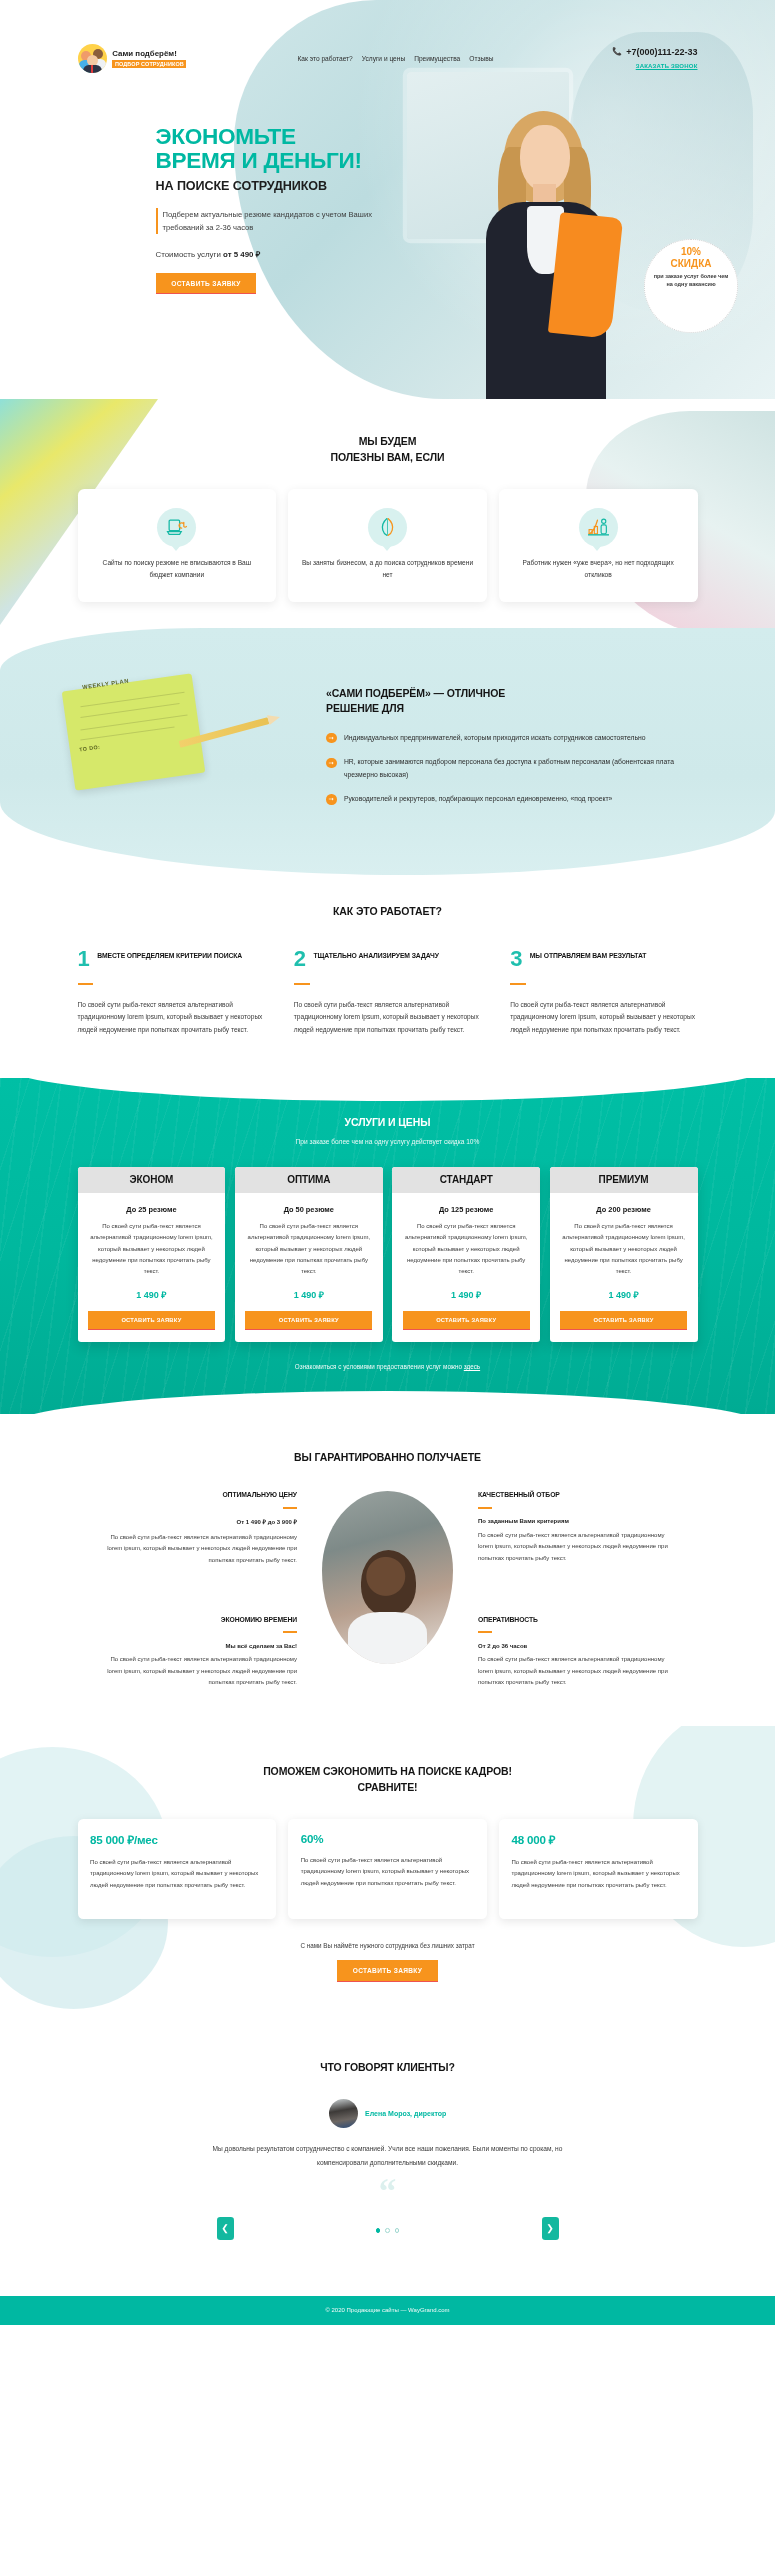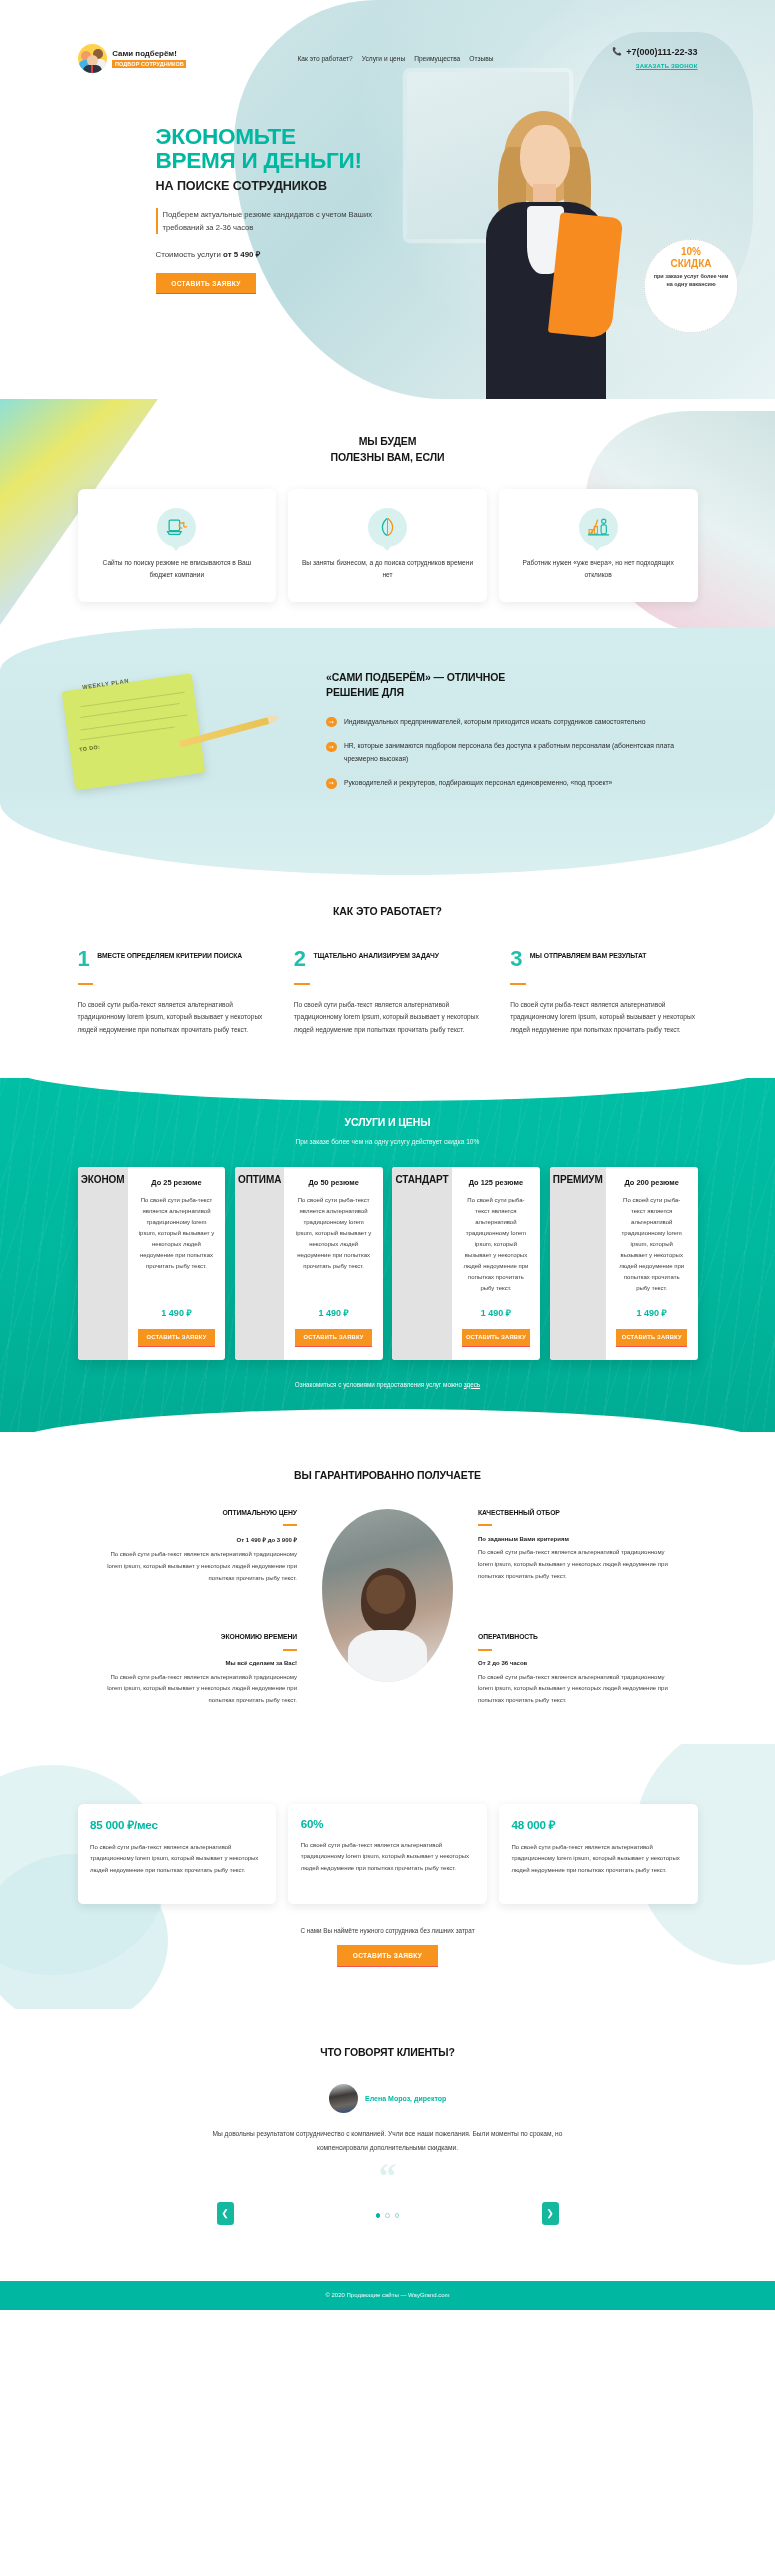--- a/index.html
+++ b/index.html
@@ -157,21 +157,21 @@
   .plan-line { position:absolute; left:11.6px; height: 1.1px; background: rgba(0,0,0,.13);
     transform: rotate(-8deg);}
   .plan-todo { position:absolute; left:10.5px; top:79px; font-size:5.3px; font-weight:800;
     color:#5a6320; letter-spacing:0.5px; transform: rotate(-8deg); }
   .pencil { position:absolute; left: 110px; top: 63px; width: 92px; height: 6.8px;
     background: linear-gradient(90deg,#f2d06b 0%, #e9c254 100%); transform: rotate(-15deg);
     border-radius: 1.1px; }
   .pencil:after { content:""; position:absolute; right:-11.6px; top:-2.1px;
     border-top: 5.3px solid transparent; border-bottom: 5.3px solid transparent;
     border-left: 12.6px solid #f3dcb0; }
-  .sol-right { position: absolute; left: 326px; top: 10px; width: 368px; z-index: 3; }
+  .sol-right { position: absolute; left: 326px; top: 26px; width: 368px; z-index: 3; }
   .sol-h { font-size: 10.5px; font-weight: 800; color: #141414; line-height: 1.5;
     letter-spacing: -0.1px; }
   .sol-list { margin-top: 14.7px; }
   .sol-item { display: flex; gap: 7.4px; margin-bottom: 12.6px; align-items: flex-start; }
   .arrow-ic { flex: none; width: 10.5px; height: 10.5px; border-radius: 50%; background: #f7941d;
     color: #fff; font-size: 6.3px; line-height: 10.5px; text-align: center; margin-top: 1.1px; }
   .sol-item-txt { font-size: 6.8px; line-height: 1.78; color: #2c2c2c; }
 
   
   .how { padding: 33px 0 41px; background: #fff; }
@@ -195,21 +195,21 @@
   .pricing-top { position:absolute; left:0; top:-19px; width:775px; height: 42px;
     background:#fff; border-bottom-left-radius: 50% 37px; border-bottom-right-radius: 50% 37px;}
   .pricing-bottom { position:absolute; left:0; bottom:-21px; width:775px; height: 44px;
     background:#fff; border-top-left-radius: 50% 39px; border-top-right-radius: 50% 39px;}
   .pricing h2 { position: relative; z-index: 3; text-align:center; color:#fff;
     font-size: 10.5px; font-weight: 800; letter-spacing: -0.1px;}
   .pricing-sub { position: relative; z-index:3; text-align:center; color:#eafaf7;
     font-size: 6.6px; margin-top: 9.5px; }
   .plans { position: relative; z-index: 3; display: flex; gap: 9.5px; margin-top: 22px; }
   .plan { flex: 1; background:#fff; border-radius: 3.2px; overflow: hidden;
-    box-shadow: 0 4.2px 12.6px rgba(0,0,0,.14); display:flex; flex-direction: row; }
+    box-shadow: 0 4.2px 12.6px rgba(0,0,0,.14); display:flex; flex-direction: column; }
   .plan-hd { background:#e2e2e2; text-align:center; padding: 7.9px 3.2px;
     font-size: 10px; font-weight: 800; color:#141414; letter-spacing: -0.1px; }
   .plan-body { padding: 11.6px 10.5px 12.6px; text-align:center; flex:1;
     display:flex; flex-direction: column; }
   .plan-cap { font-size: 7.4px; font-weight: 700; color:#141414; }
   .plan-desc { font-size: 6px; line-height: 1.85; color:#3a3a3a; margin-top: 7.4px; flex:1;}
   .plan-price { font-size: 9px; font-weight: 800; color:#00b8a2; margin: 11.6px 0 9.5px; }
   .plan-btn { display:block; width:100%; background:#f7941d; color:#fff; border:none;
     border-bottom:1.6px solid #ef5350; padding: 5.8px 2.1px; font-size: 5.8px; font-weight: 700;
     letter-spacing: 0.2px; cursor:pointer; font-family:"Liberation Sans", sans-serif; }
@@ -553,20 +553,24 @@
       </div>
     </div>
   </div>
 </section>
 
 <section class="save">
   <div class="save-bgL"></div>
   <div class="save-bgL2"></div>
   <div class="save-bgR"></div>
   <div class="wrap">
+    <h2 class="sec-title">
+      <span>ПОМОЖЕМ СЭКОНОМИТЬ НА ПОИСКЕ КАДРОВ!</span><br>
+      <span>СРАВНИТЕ!</span>
+    </h2>
     <div class="save-cards">
       <div class="save-card">
         <div class="save-big">85 000 ₽/мес</div>
         <div class="save-txt">По своей сути рыба-текст является альтернативой традиционному lorem ipsum, который вызывает у некоторых людей недоумение при попытках прочитать рыбу текст.</div>
       </div>
       <div class="save-card">
         <div class="save-big">60%</div>
         <div class="save-txt">По своей сути рыба-текст является альтернативой традиционному lorem ipsum, который вызывает у некоторых людей недоумение при попытках прочитать рыбу текст.</div>
       </div>
       <div class="save-card">

